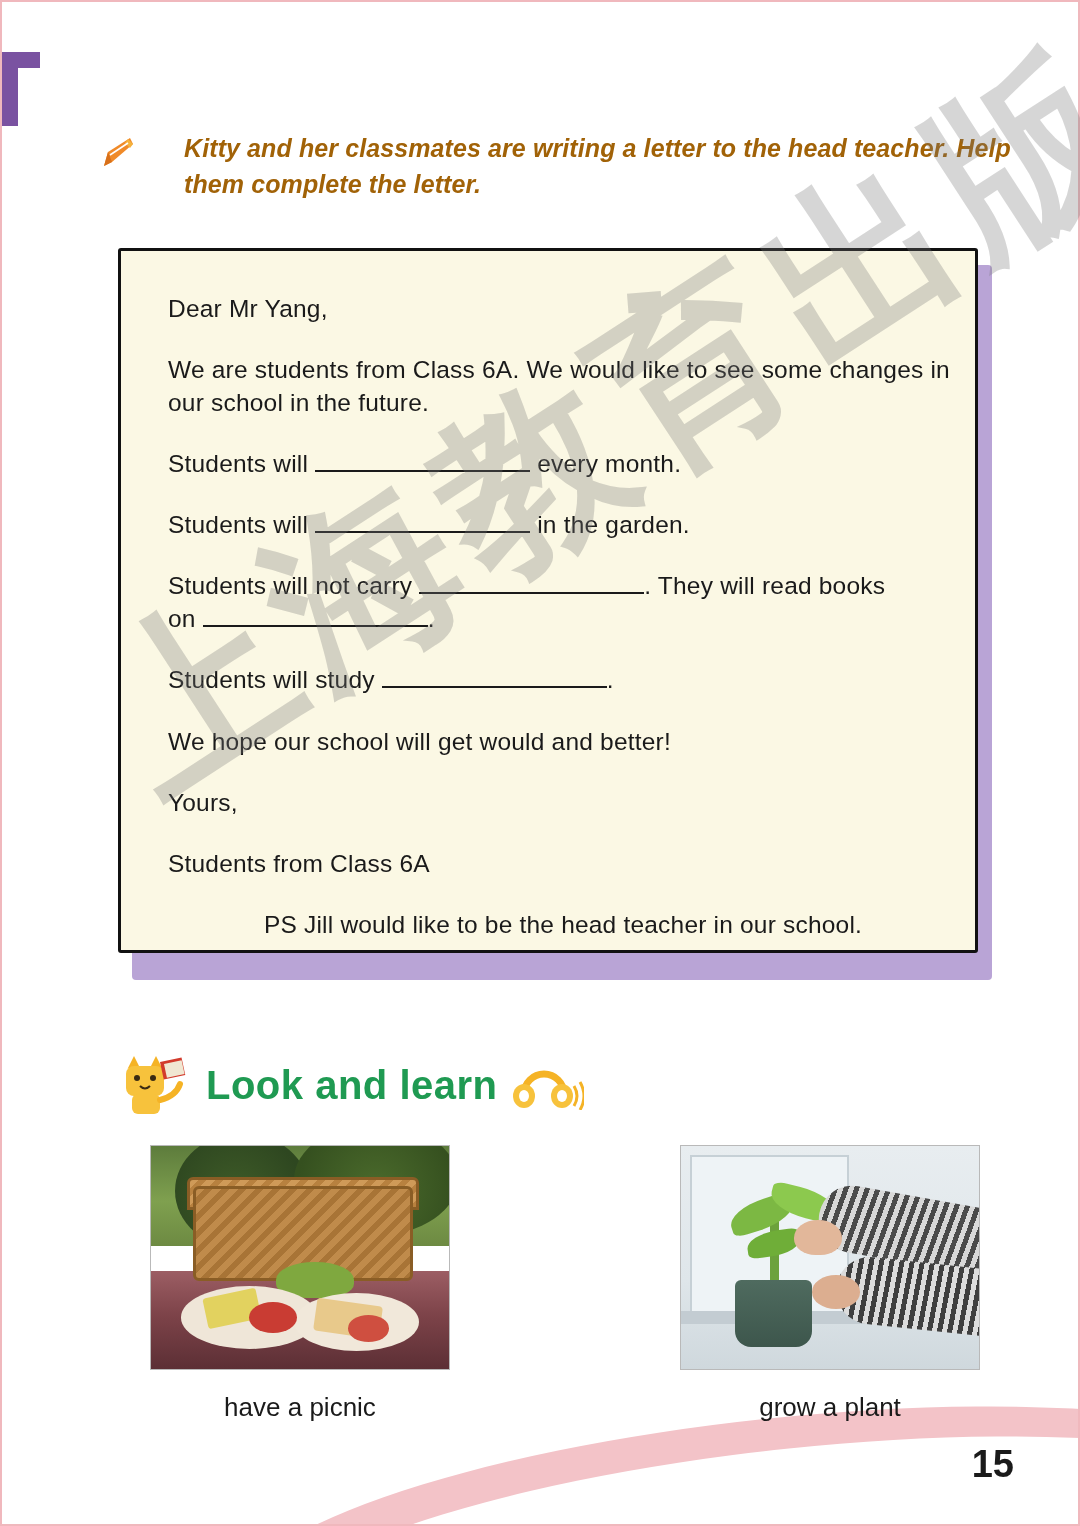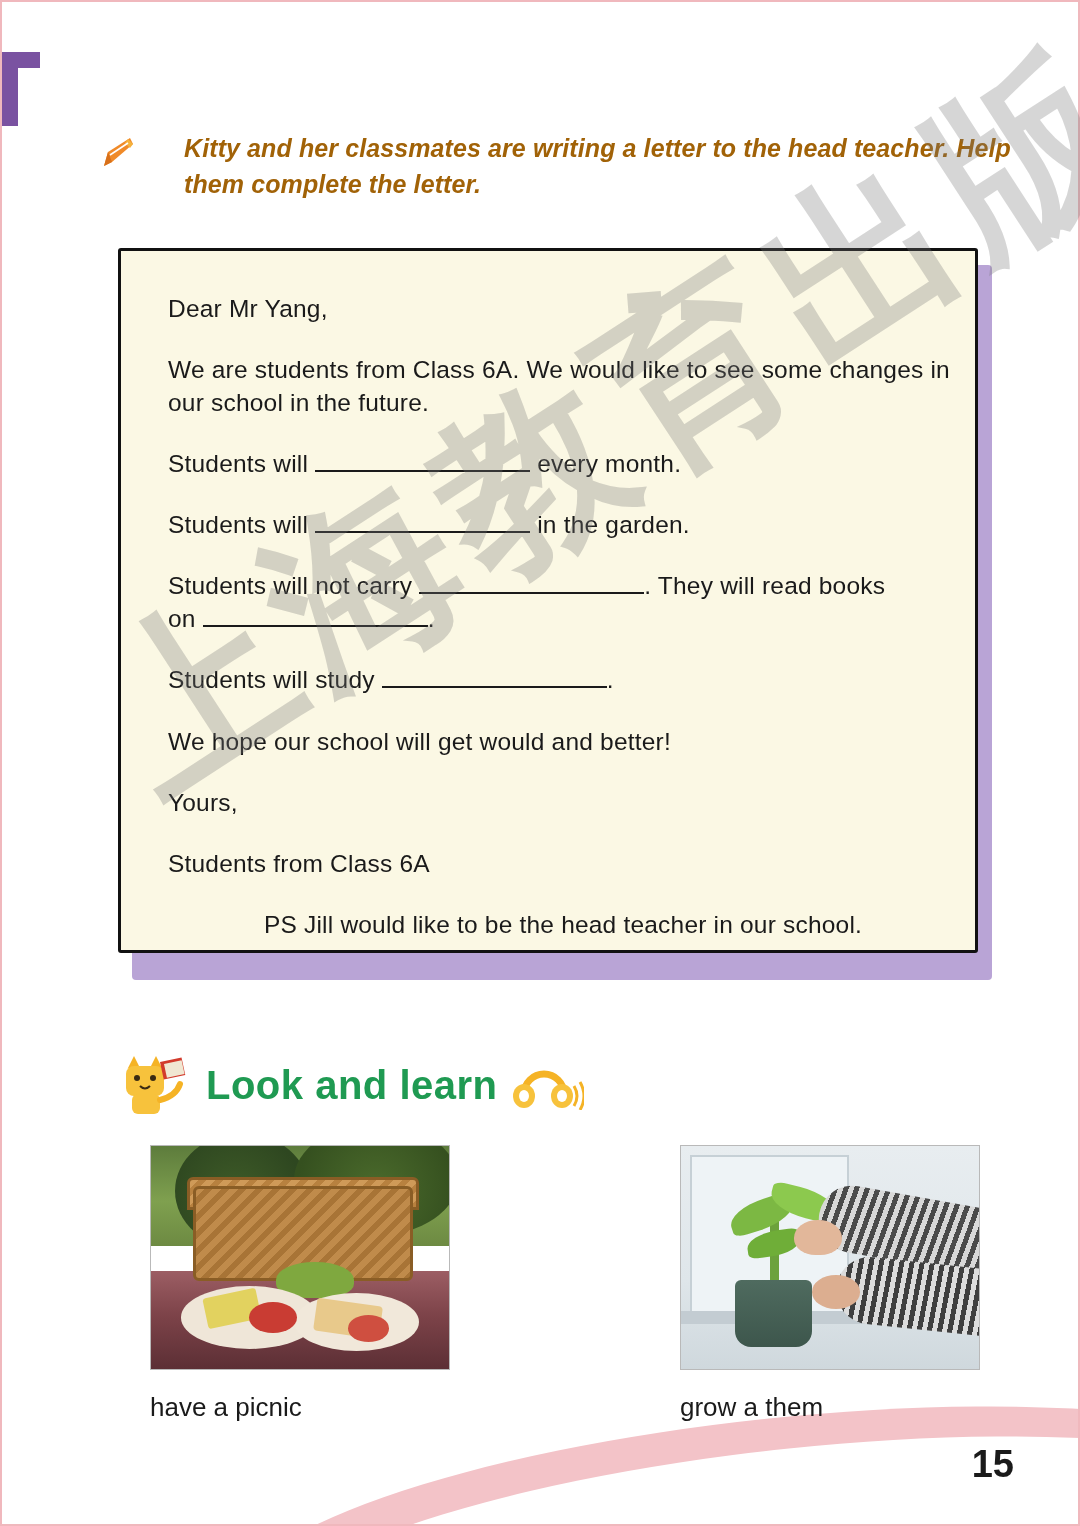--- a/index.html
+++ b/index.html
@@ -185,21 +185,21 @@
   .card { width: 300px; }
   .photo {
     width: 300px; height: 225px;
     border: 1px solid #b9b9b9;
     box-sizing: border-box;
     position: relative;
     overflow: hidden;
   }
   .caption {
     margin-top: 22px;
-    text-align: left;
+    text-align: center;
     font-family: "Liberation Sans", sans-serif;
     font-size: 26px;
     color: #1a1a1a;
   }
 
   
   .pic-sky   { position:absolute; left:0; top:0; width:100%; height:45%; background:linear-gradient(180deg,#5d7c3c 0%,#7fa04f 55%,#6d8a42 100%); }
   .pic-tree1 { position:absolute; left:8%; top:-6%; width:45%; height:52%; background:radial-gradient(circle at 45% 55%, #3f5c28 0%, #2e4720 70%); border-radius:50%; }
   .pic-tree2 { position:absolute; left:48%; top:-10%; width:55%; height:50%; background:radial-gradient(circle at 50% 60%, #4b6b2c 0%, #35501f 75%); border-radius:50%; }
   .pic-basket{ position:absolute; left:14%; top:18%; width:72%; height:40%; background:repeating-linear-gradient(135deg,#c08b4b 0 6px,#a87436 6px 12px); border:3px solid #8a5d25; border-radius:6px; }
@@ -359,18 +359,18 @@
       <div class="pl-stem"></div>
       <div class="pl-leaf1"></div>
       <div class="pl-leaf2"></div>
       <div class="pl-leaf3"></div>
       <div class="pl-pot"></div>
       <div class="pl-arm1"></div>
       <div class="pl-hand1"></div>
       <div class="pl-arm2"></div>
       <div class="pl-hand2"></div>
     </div>
-    <div class="caption">grow a them</div>
+    <div class="caption">grow a plant</div>
   </div>
 
 </div>
 
 <div class="page-number">15</div>
 
 </body></html>

